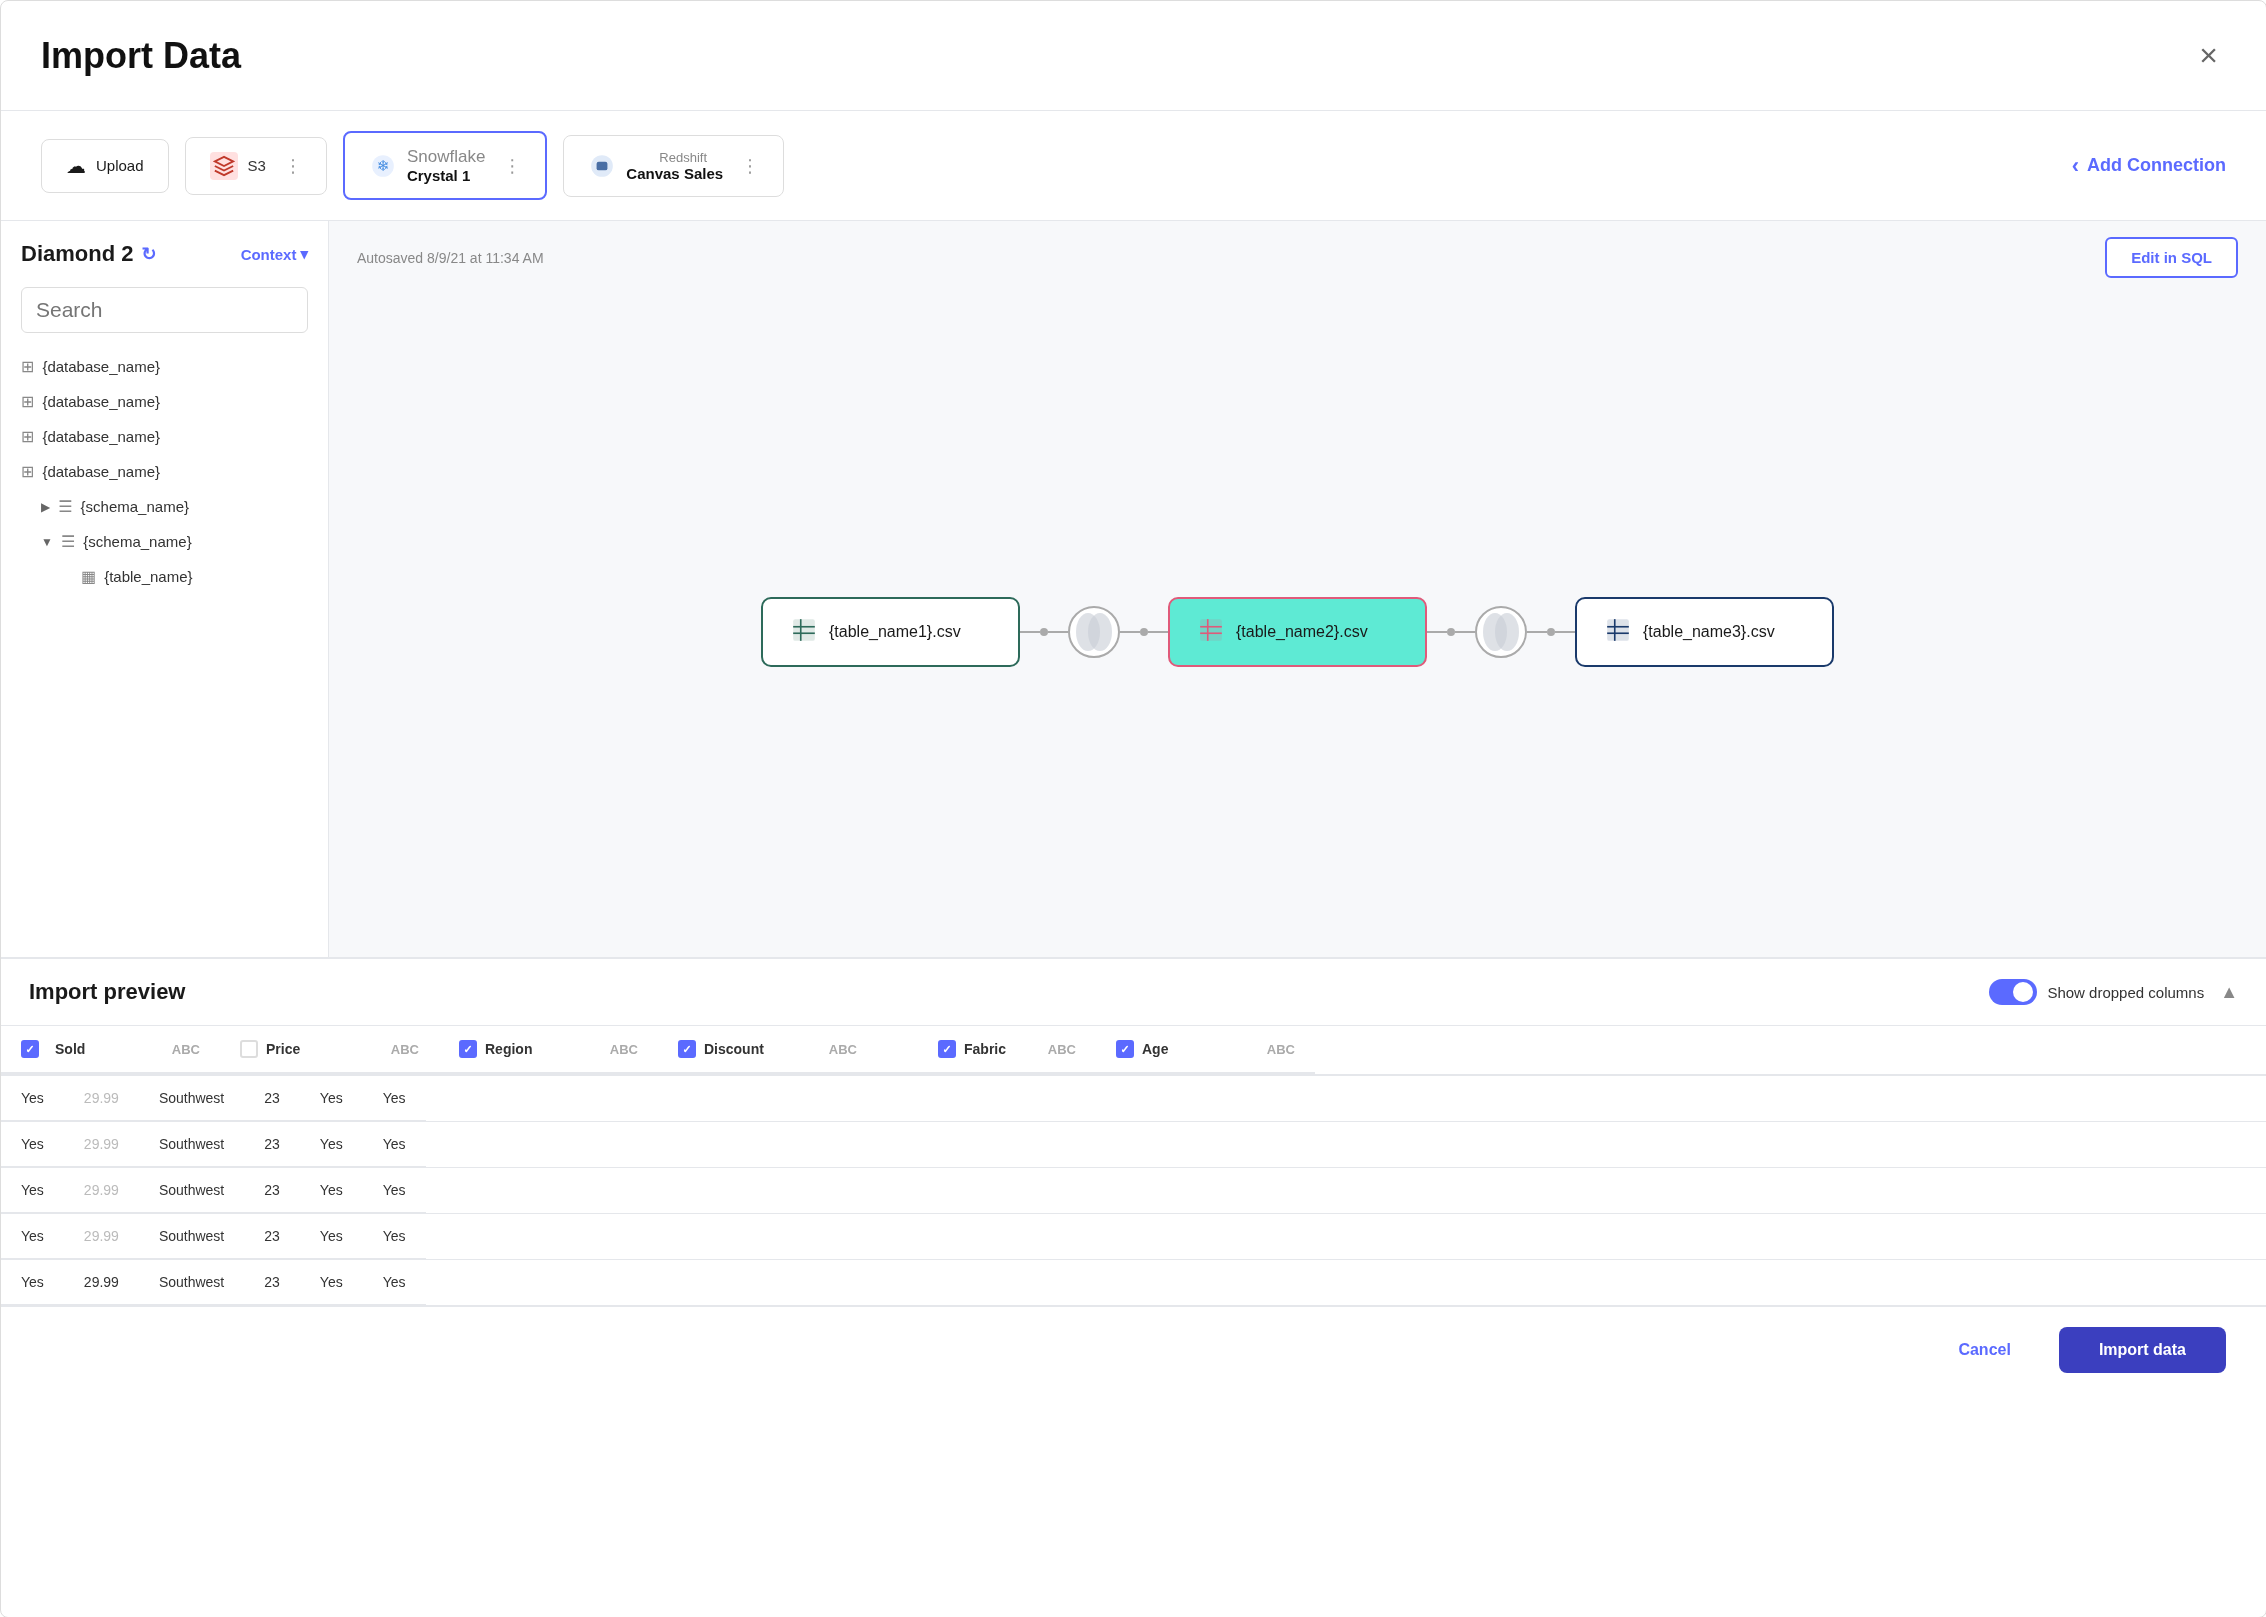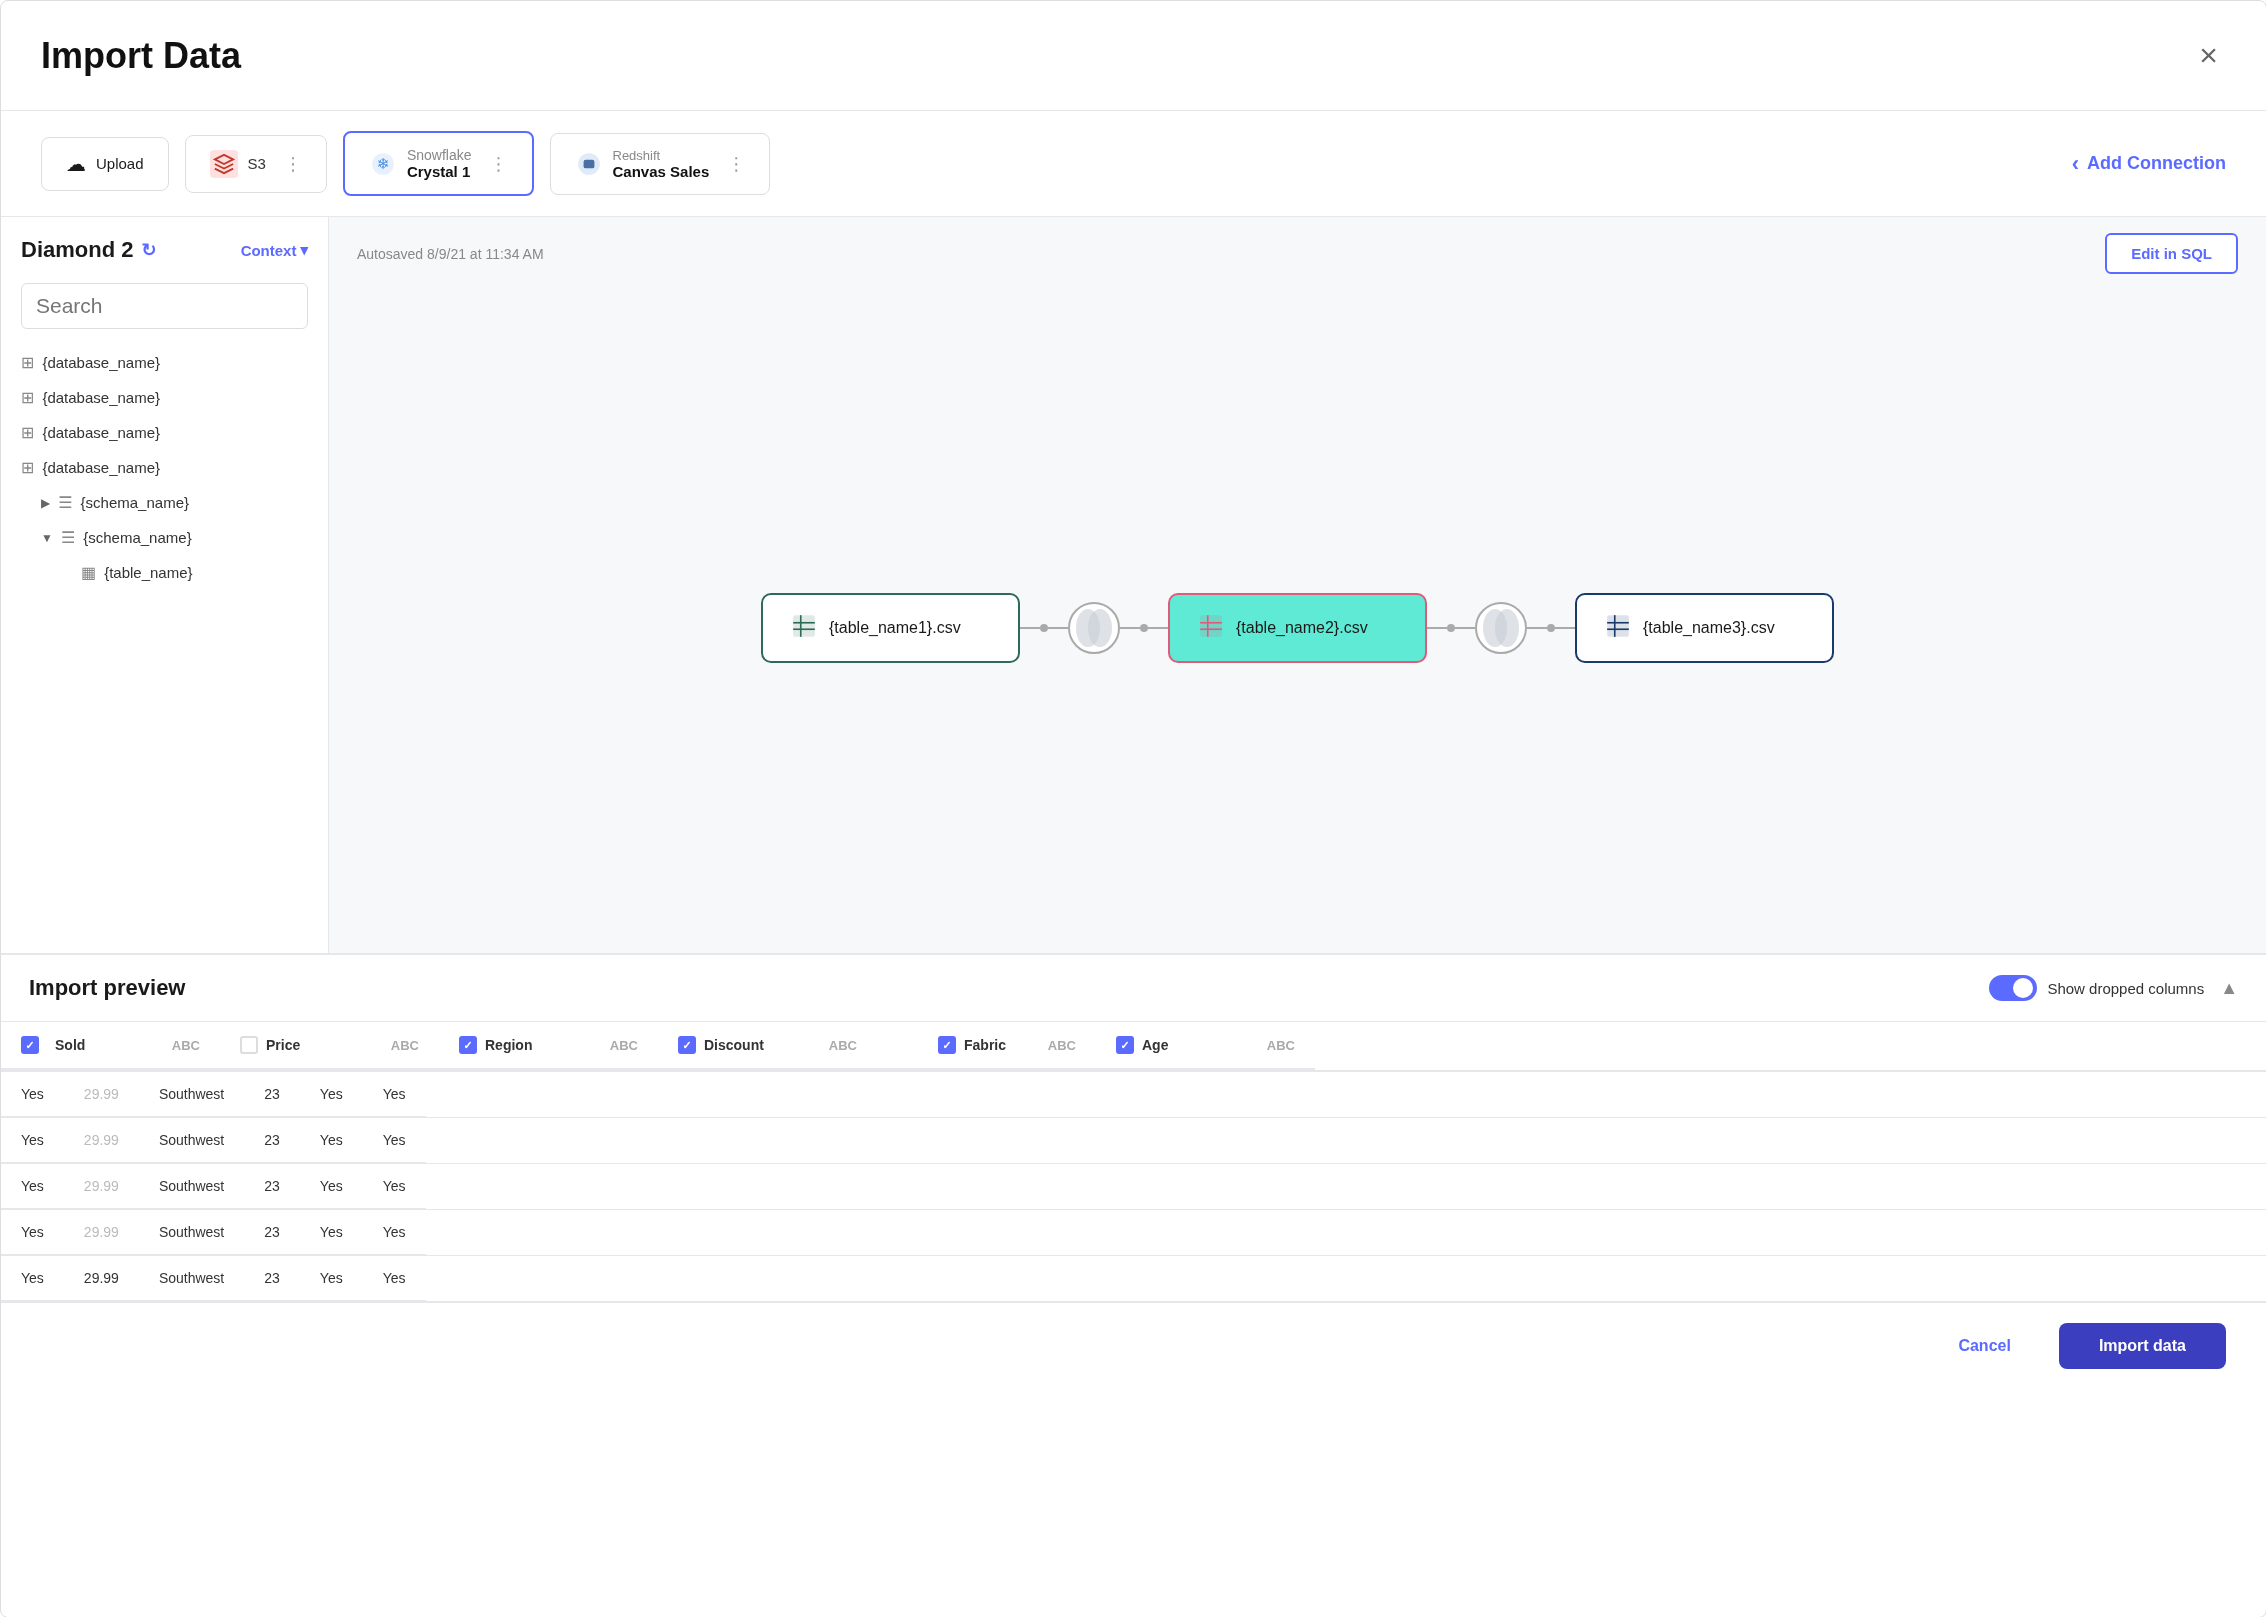--- a/index.html
+++ b/index.html
@@ -104,34 +104,34 @@
       <span class="three-dots">⋮</span>
     </div>
     <div class="conn-tab active">
       <span class="conn-icon">
         <svg width="26" height="26" viewBox="0 0 24 24" fill="none">
             <circle cx="12" cy="12" r="10" fill="#e8f0fe"></circle>
             <text x="12" y="17" text-anchor="middle" font-size="14" fill="#4a90e2">❄</text>
           </svg>
       </span>
       <div class="conn-tab-text">
-        <span style="font-size:14px;color:#888;">Snowflake</span>
+        <span style="font-size:17px;color:#888;">Snowflake</span>
         <span style="font-size:15px;font-weight:600;color:#111;">Crystal 1</span>
       </div>
       <span class="three-dots">⋮</span>
     </div>
     <div class="conn-tab">
       <span class="conn-icon">
         <svg width="26" height="26" viewBox="0 0 24 24" fill="none">
             <circle cx="12" cy="12" r="10" fill="#e0eaf8"></circle>
             <rect x="7" y="8" width="10" height="8" rx="2" fill="#4a6fa5"></rect>
           </svg>
       </span>
       <div class="conn-tab-text">
-        <span style="font-size:13px;color:#888;">Redshift</span>
+        <span style="font-size:13px;color:#888;margin-left:33px;">Redshift</span>
         <span style="font-size:15px;font-weight:600;color:#111;">Canvas Sales</span>
       </div>
       <span class="three-dots">⋮</span>
     </div>
     <button class="add-conn-btn">
       <span style="font-size:22px;">‹</span>
       <span>Add Connection</span>
     </button>
   </div>
 

